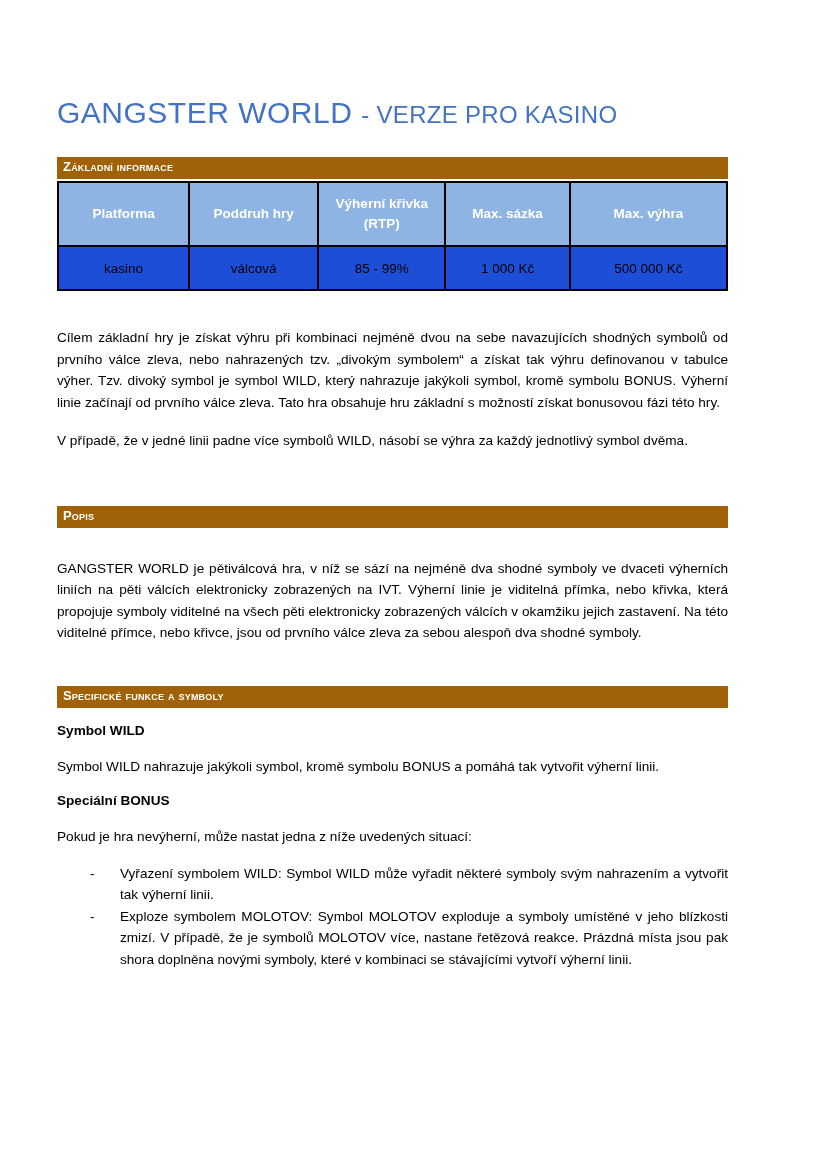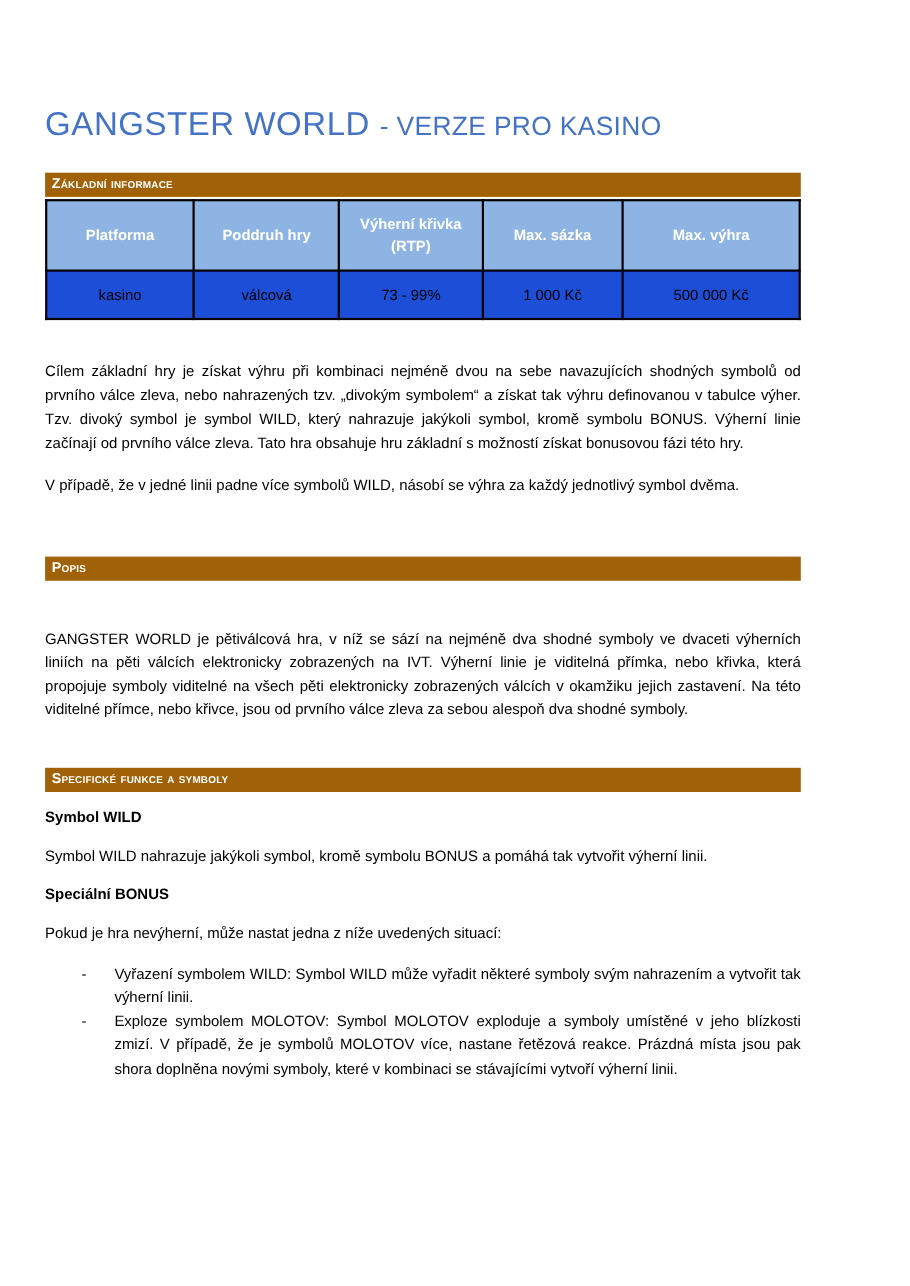--- a/index.html
+++ b/index.html
@@ -7,21 +7,21 @@
     position: relative;
     width: 827px;
     height: 1169px;
     background: #ffffff;
     font-family: "Liberation Sans", sans-serif;
     color: #000;
     overflow: hidden;
     margin: 0 auto;
   }
   .content {
-    padding: 95px 99px 0 41px;
+    padding: 95px 99px 0 57px;
   }
   
   .doc-title {
     color: #4472C4;
     margin: 0 0 27px 0;
     font-weight: normal;
     line-height: 1.1;
     white-space: nowrap;
   }
   .title-main { font-size: 30px; letter-spacing: 0.5px; }
@@ -75,21 +75,21 @@
     font-size: 13.6px;
     line-height: 21.5px;
     text-align: justify;
     margin: 0;
   }
   .m-after-bar   { margin-top: 36px; }
   .m-para-gap    { margin-top: 17px; }
   .bar-goal      { margin-top: 33px; }
   .bar-popis     { margin-top: 54px; }
   .bar-specific  { margin-top: 42px; }
-  .popis-para    { margin-top: 42px; }
+  .popis-para    { margin-top: 30px; }
 
   .sub-heading {
     font-size: 13.6px;
     font-weight: bold;
     margin: 12px 0 0 0;
     line-height: 21.5px;
   }
   .specific-text { margin-top: 15px; }
 
   
@@ -138,21 +138,21 @@
             <th>Poddruh hry</th>
             <th>Výherní křivka (RTP)</th>
             <th>Max. sázka</th>
             <th>Max. výhra</th>
           </tr>
         </thead>
         <tbody>
           <tr>
             <td>kasino</td>
             <td>válcová</td>
-            <td>73 - 99%</td>
+            <td>85 - 99%</td>
             <td>1 000 Kč</td>
             <td>500 000 Kč</td>
           </tr>
         </tbody>
       </table>
     </div>
 
     <div>
       <p class="para m-after-bar">Cílem základní hry je získat výhru při kombinaci nejméně dvou na sebe navazujících shodných symbolů od prvního válce zleva, nebo nahrazených tzv. „divokým symbolem“ a získat tak výhru definovanou v tabulce výher. Tzv. divoký symbol je symbol WILD, který nahrazuje jakýkoli symbol, kromě symbolu BONUS. Výherní linie začínají od prvního válce zleva. Tato hra obsahuje hru základní s možností získat bonusovou fázi této hry.</p>
       <p class="para m-para-gap">V případě, že v jedné linii padne více symbolů WILD, násobí se výhra za každý jednotlivý symbol dvěma.</p>

